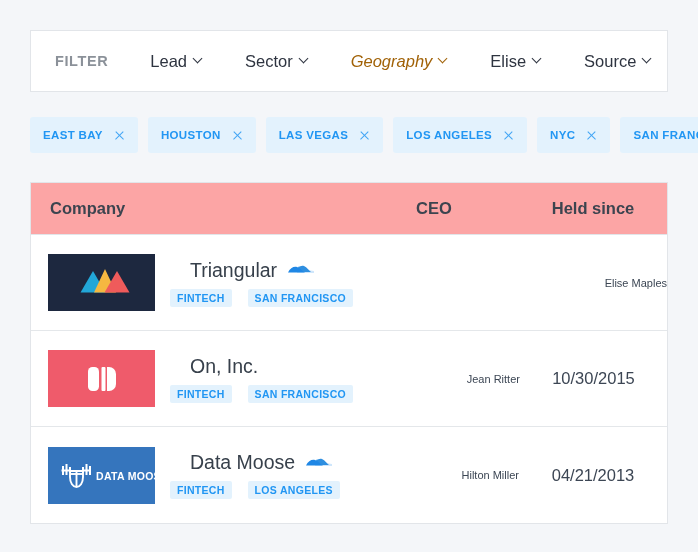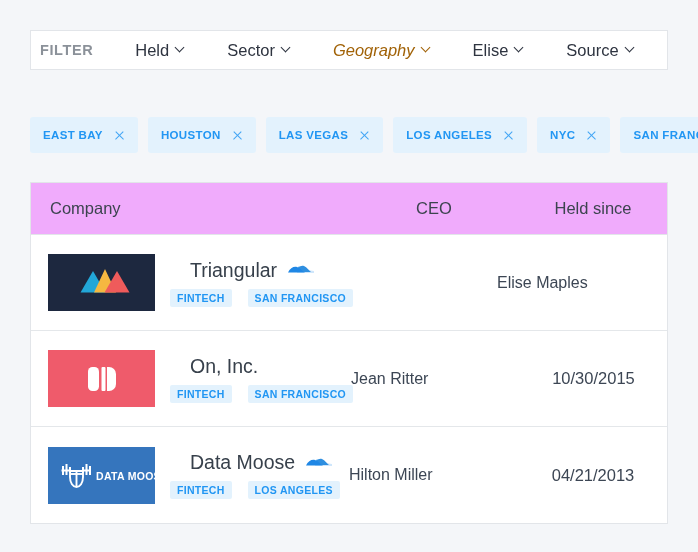--- a/index.html
+++ b/index.html
@@ -15,26 +15,26 @@
     -webkit-font-smoothing: antialiased;
     overflow: hidden;
   }
 
   
   .filter-bar {
     position: absolute;
     left: 30px;
     top: 30px;
     width: 638px;
-    height: 40px;
+    height: 62px;
     background: #ffffff;
     border: 1px solid #e2e5e9;
     display: flex;
     align-items: center;
-    padding-left: 9px;
+    padding-left: 24px;
   }
   .filter-label {
     font-size: 14.5px;
     font-weight: bold;
     letter-spacing: 0.6px;
     color: #8b9199;
     margin-right: 42px;
     white-space: nowrap;
   }
   .filter-item {
@@ -118,24 +118,25 @@
   .table {
     position: absolute;
     left: 30px;
     top: 182px;
     width: 638px;
     background: #ffffff;
     border: 1px solid #e2e5e9;
   }
   .thead {
     height: 52px;
-    background: #f0abfc;
+    background: #fca5a5;
     border-bottom: 1px solid #e2e5e9;
     display: flex;
     align-items: center;
+    font-weight: bold;
   }
   .th {
     font-size: 16.5px;
     color: #3c444f;
   }
   .th-company { padding-left: 19px; flex: 1 1 auto; }
   .th-ceo     { width: 170px; text-align: center; }
   .th-held    { width: 148px; text-align: center; }
 
   .row {
@@ -188,39 +189,39 @@
     border-radius: 2px;
     padding: 3px 7px;
     font-size: 10.5px;
     font-weight: bold;
     letter-spacing: 0.3px;
     color: #2196f3;
     white-space: nowrap;
   }
   .cell-ceo {
     width: 170px;
-    text-align: left;
-    font-size: 16px;
+    text-align: right;
+    font-size: 11px;
     color: #3c4654;
   }
   .cell-held {
     width: 148px;
     text-align: center;
     font-size: 16.5px;
     color: #3c4654;
   }
   .wave-icon { flex: 0 0 auto; display: block; }
 </style>
 </head>
 <body>
 
 <div class="filter-bar">
   <div class="filter-label">FILTER</div>
   <div class="filter-item">
-    <span>Held</span>
+    <span>Lead</span>
     <span class="chev"></span>
   </div>
   <div class="filter-item">
     <span>Sector</span>
     <span class="chev"></span>
   </div>
   <div class="filter-item active">
     <span>Geography</span>
     <span class="chev"></span>
   </div>

